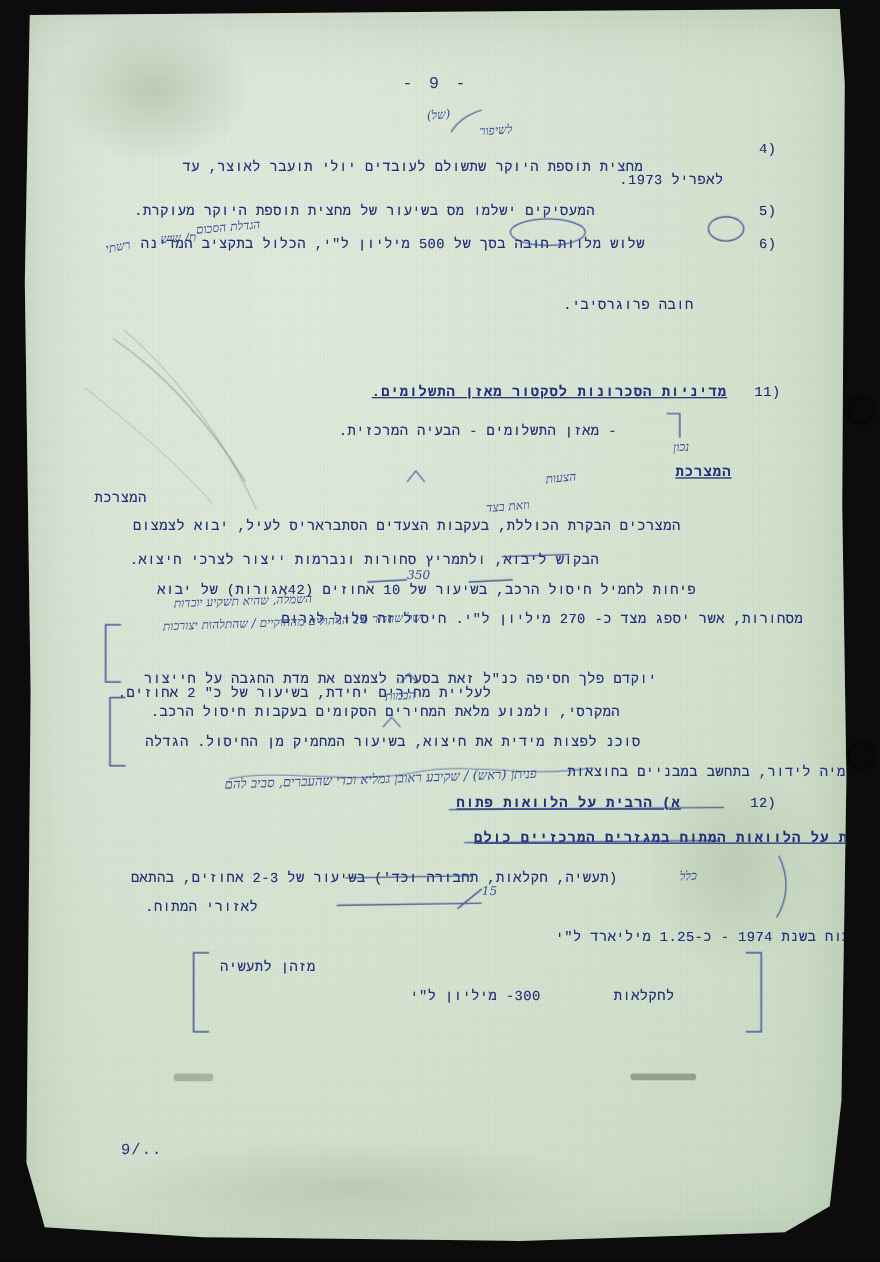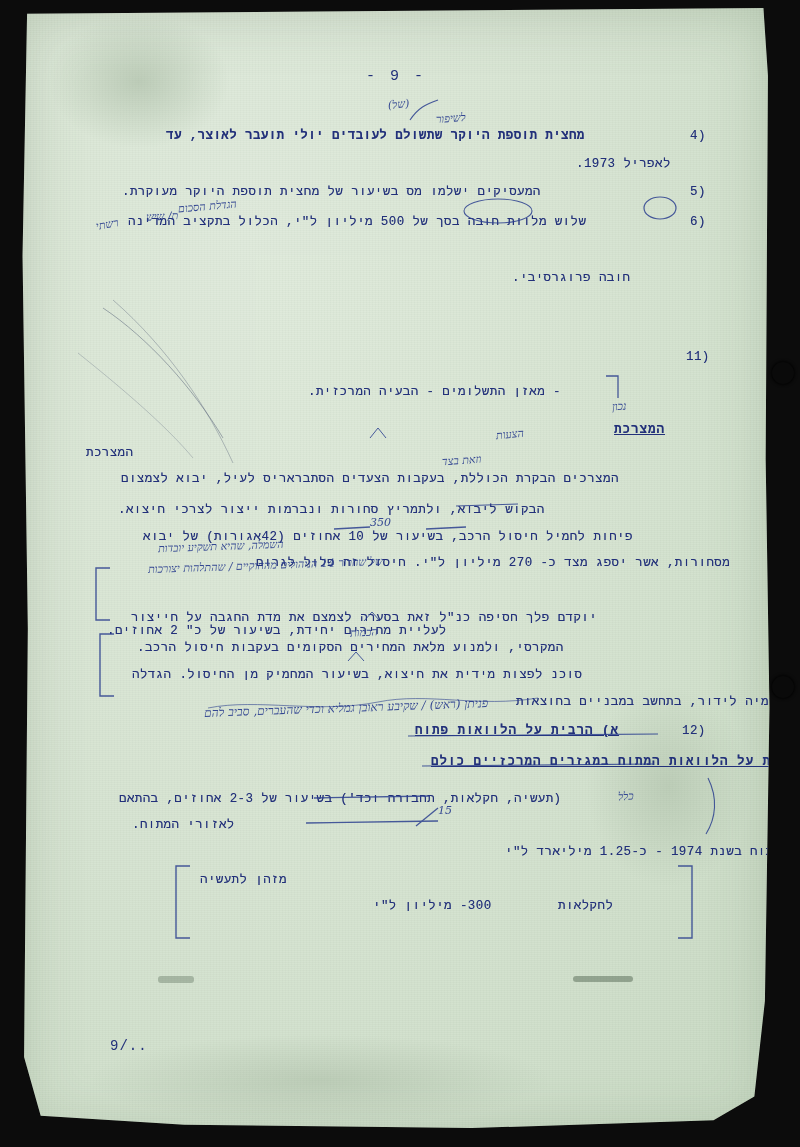--- a/index.html
+++ b/index.html
@@ -190,26 +190,27 @@
       <div class="ln" style="left:672px; top:206px;">(6</div>
       <div class="ln" style="left:668px; top:341px;">(11</div>
       <div class="ln" style="left:664px; top:715px;">(12</div>
       <div class="ln" style="left:664px; top:746px;"></div>
 
       <div class="ln b" style="left:630px; top:437px;"></div>
       <div class="ln b" style="left:630px; top:494px;"></div>
       <div class="ln b" style="left:630px; top:577px;"></div>
       <div class="ln b" style="left:630px; top:632px;"></div>
 
-      <div class="ln" style="left:148px; top:120px;font-weight:bold;">מחצית תוספת היוקר שתשולם לעובדים יולי תועבר לאוצר, עד</div>
-      <div class="ln" style="left:558px; top:148px;">לאפריל 1973.</div>
+      <div class="ln" style="left:148px; top:136px;">מחצית תוספת היוקר שתשולם לעובדים יולי תועבר לאוצר, עד</div>
+      <div class="ln" style="left:545px; top:148px;">לאפריל 1973.</div>
       <div class="ln" style="left:104px; top:176px;">המעסיקים ישלמו מס בשיעור של מחצית תוספת היוקר מעוקרת.</div>
       <div class="ln" style="left:110px; top:206px;">שלוש מלוות חובה בסך של 500 מיליון ל"י, הכלול בתקציב המדינה</div>
       <div class="ln" style="left:494px; top:262px;">חובה פרוגרסיבי.</div>
 
+      <div class="ln hdr u" style="left:320px; top:341px;">מדיניות הסכרונות לסקטור מאזן התשלומים.</div>
       <div class="ln" style="left:290px; top:376px;">- מאזן התשלומים - הבעיה המרכזית.</div>
       <div class="ln hdr u" style="left:596px; top:414px;">המצרכת</div>
 
       <div class="ln" style="left:68px; top:437px;">המצרכת</div>
       <div class="ln" style="left:103px; top:463px;">המצרכים הבקרת הכוללת, בעקבות הצעדים הסתבראריס לעיל, יבוא לצמצום</div>
       <div class="ln" style="left:100px; top:494px;">הבקוש ליבוא, ולתמריץ סחורות ונברמות ייצור לצרכי חיצוא.</div>
       <div class="ln" style="left:125px; top:521px;">פיחות לחמיל חיסול הרכב, בשיעור של 10 אחוזים (42אגורות) של יבוא</div>
       <div class="ln" style="left:238px; top:547px;">מסחורות, אשר יספג מצד כ- 270 מיליון ל"י. חיסול זה פלול לגרום</div>
       <div class="ln" style="left:89px; top:577px;margin-top:38px;">לעליית מחירים יחידת, בשיעור של כ" 2 אחוזים.</div>
       <div class="ln" style="left:113px; top:602px;">יוקדם פלך חסיפה כנ"ל זאת בסערה לצמצם את מדת החגבה על חייצור</div>

